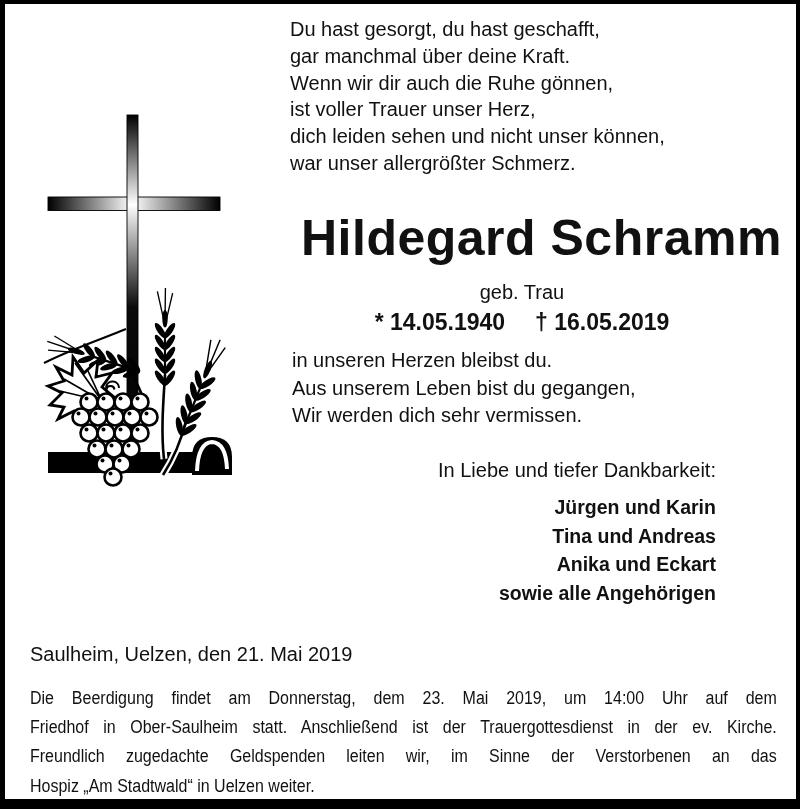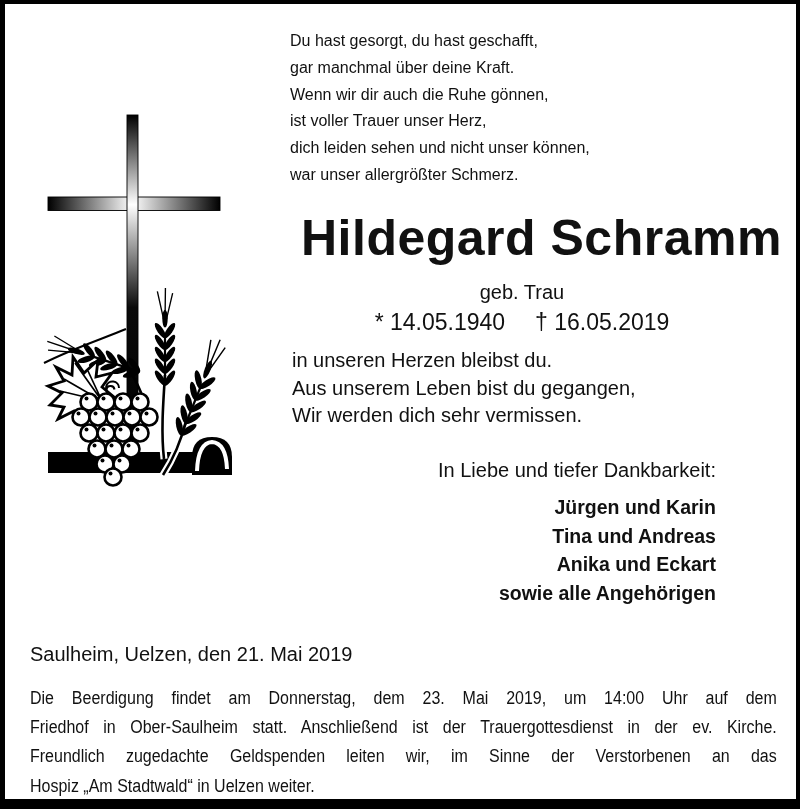--- a/index.html
+++ b/index.html
@@ -8,25 +8,25 @@
     width:800px;height:809px;
     box-sizing:border-box;
     background:#ffffff;
     border-style:solid;border-color:#000;
     border-width:4px 4px 10px 5px;
     font-family:"Liberation Sans", sans-serif;
     color:#111;
     overflow:hidden;
   }
   .abs{position:absolute;}
-  .poem{left:285px;top:24px;font-size:16px;line-height:26.8px;white-space:nowrap;}
+  .poem{left:285px;top:12px;font-size:20px;line-height:26.8px;white-space:nowrap;}
   .headcol{left:280px;top:192px;width:474px;text-align:center;}
   .headcol h1{margin:16px;font-size:50px;line-height:1.05;font-weight:bold;letter-spacing:.5px;white-space:nowrap;}
   .maiden{margin-top:8px;font-size:20px;}
-  .dates{margin-top:5px;font-size:23px;display:flex;justify-content:center;gap:30px;}
+  .dates{margin-top:5px;font-size:23px;display:flex;justify-content:center;gap:30px;font-weight:bold;}
   .farewell{left:287px;top:343px;font-size:20px;line-height:27.5px;white-space:nowrap;}
   .condolence{left:433px;top:455px;text-align:right;}
   .condolence .intro{font-size:20px;white-space:nowrap;}
   .condolence .names{margin-top:11px;font-size:19.5px;font-weight:bold;line-height:28.5px;white-space:nowrap;}
   .dateline{left:25px;top:639px;font-size:20px;white-space:nowrap;}
   .funeral{left:25px;top:680px;width:840px;font-size:18px;line-height:29.2px;
            transform:scaleX(0.889);transform-origin:left top;}
   .funeral .just{text-align:justify;text-align-last:justify;}
   .art{left:35px;top:101px;}
 </style>

